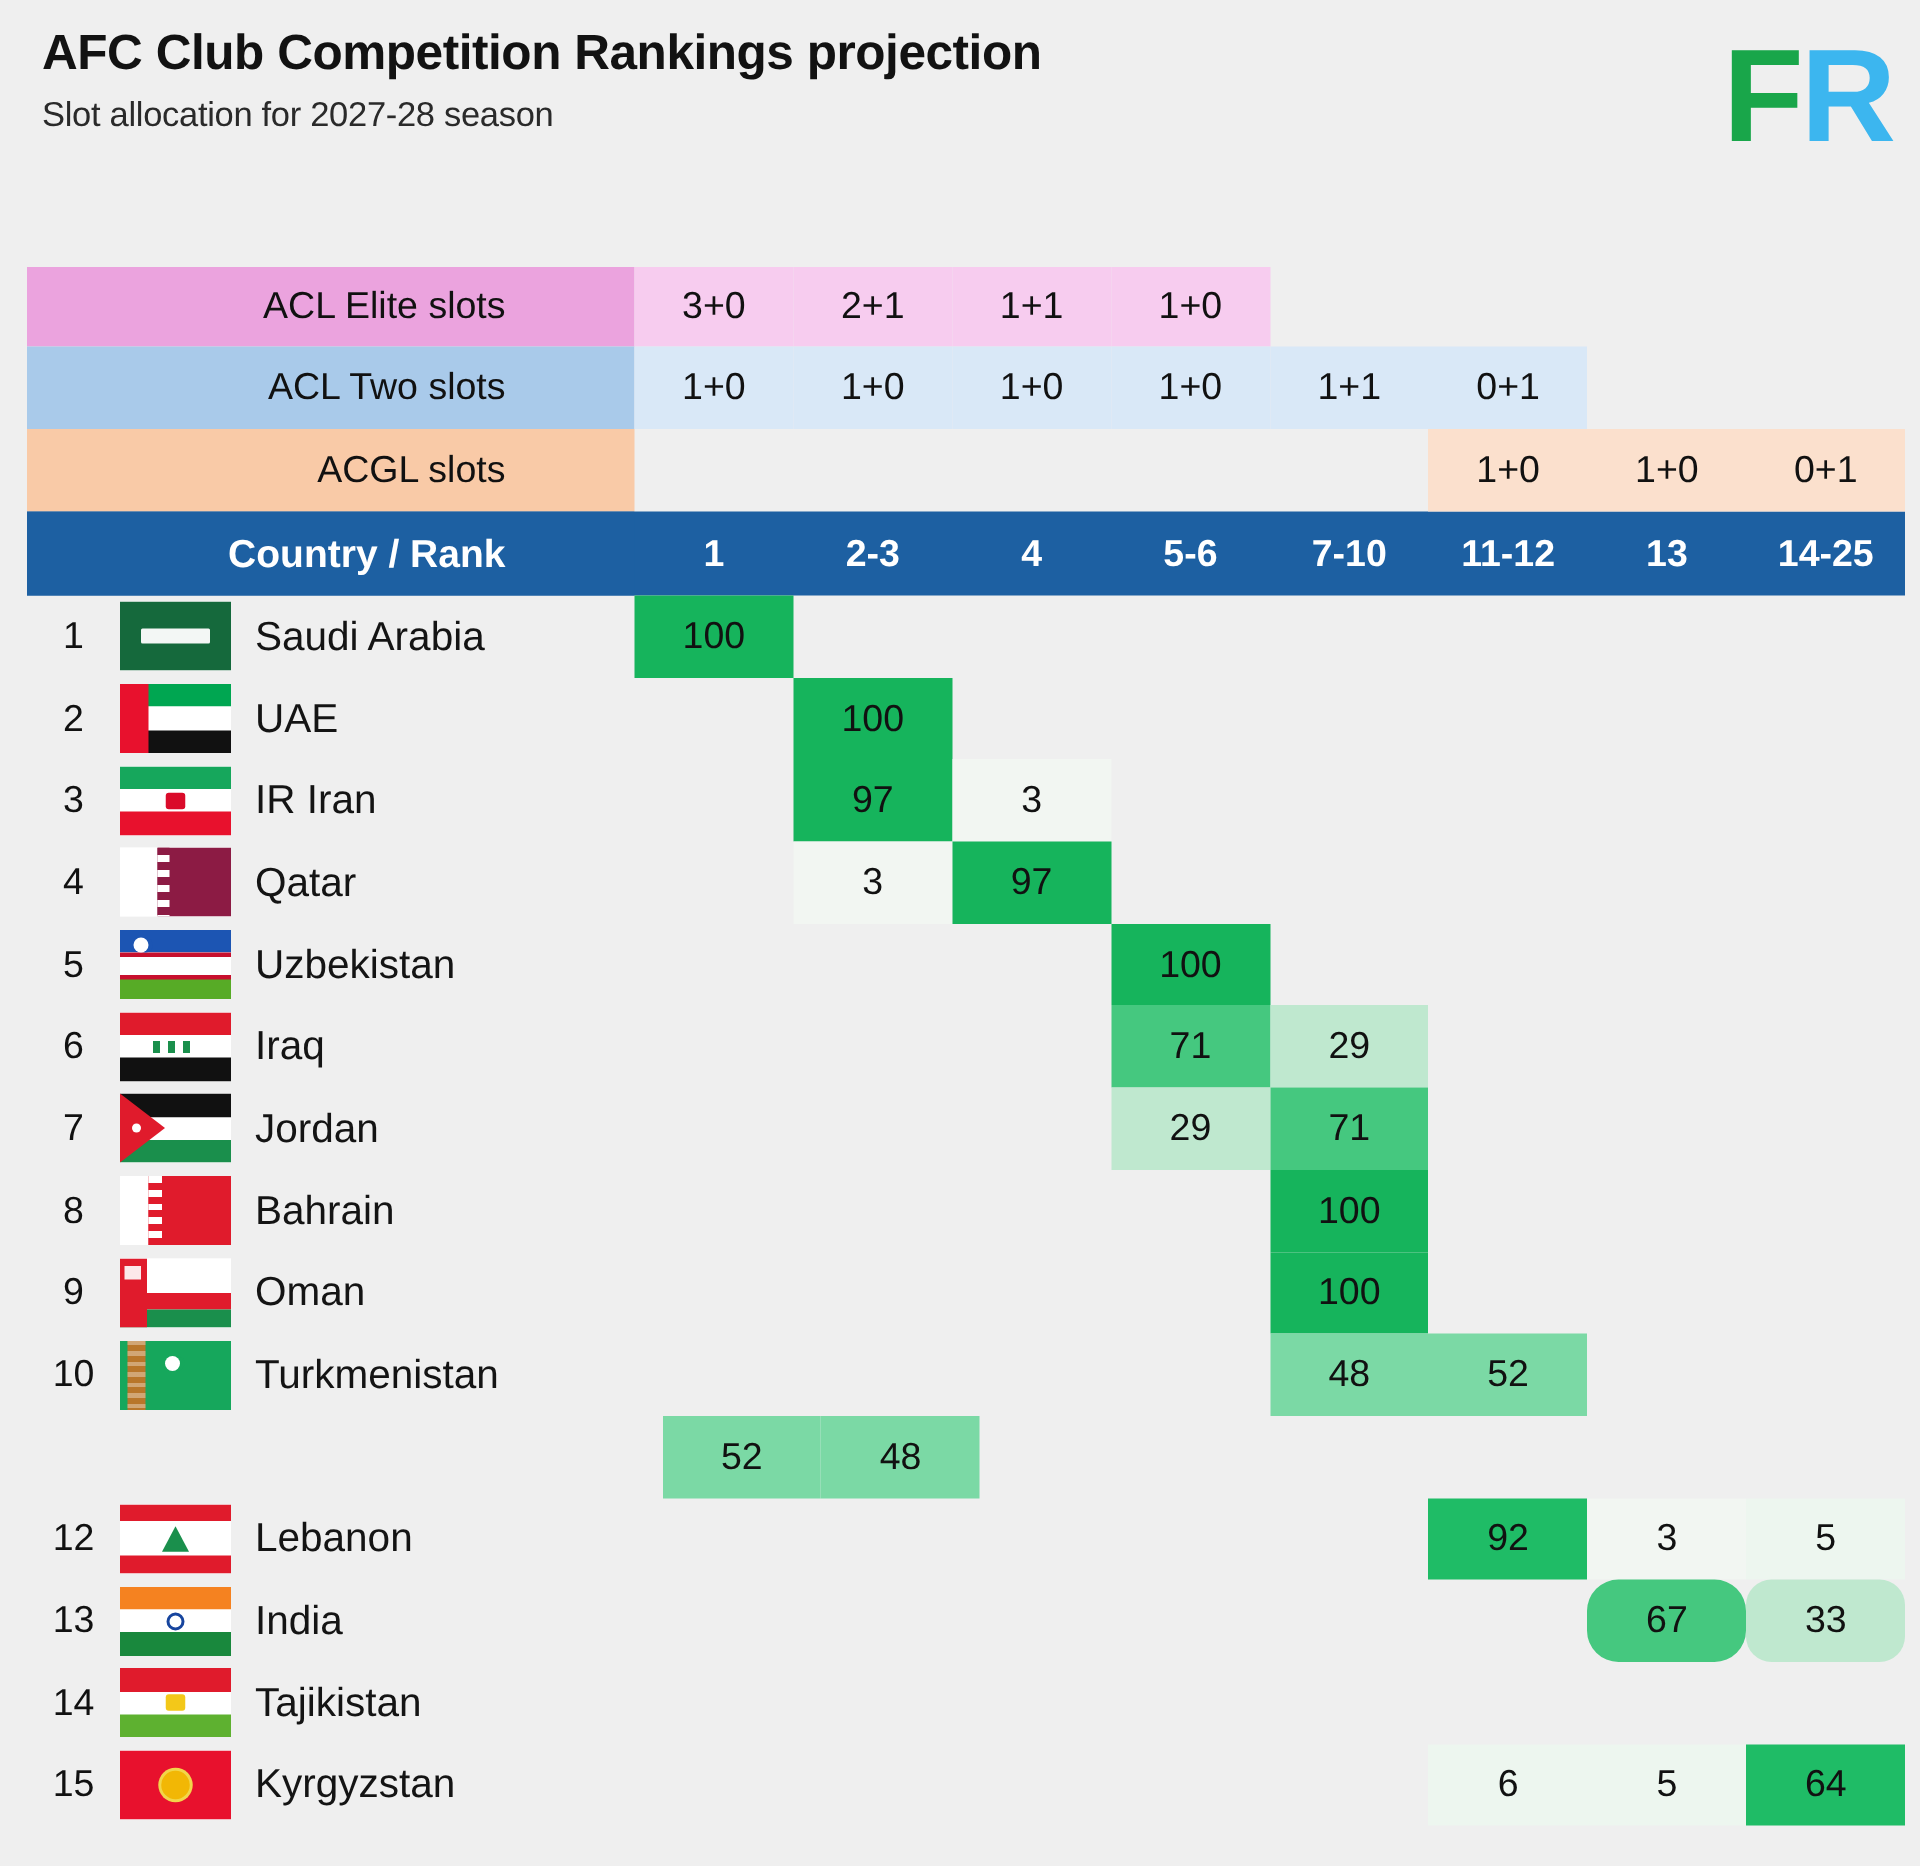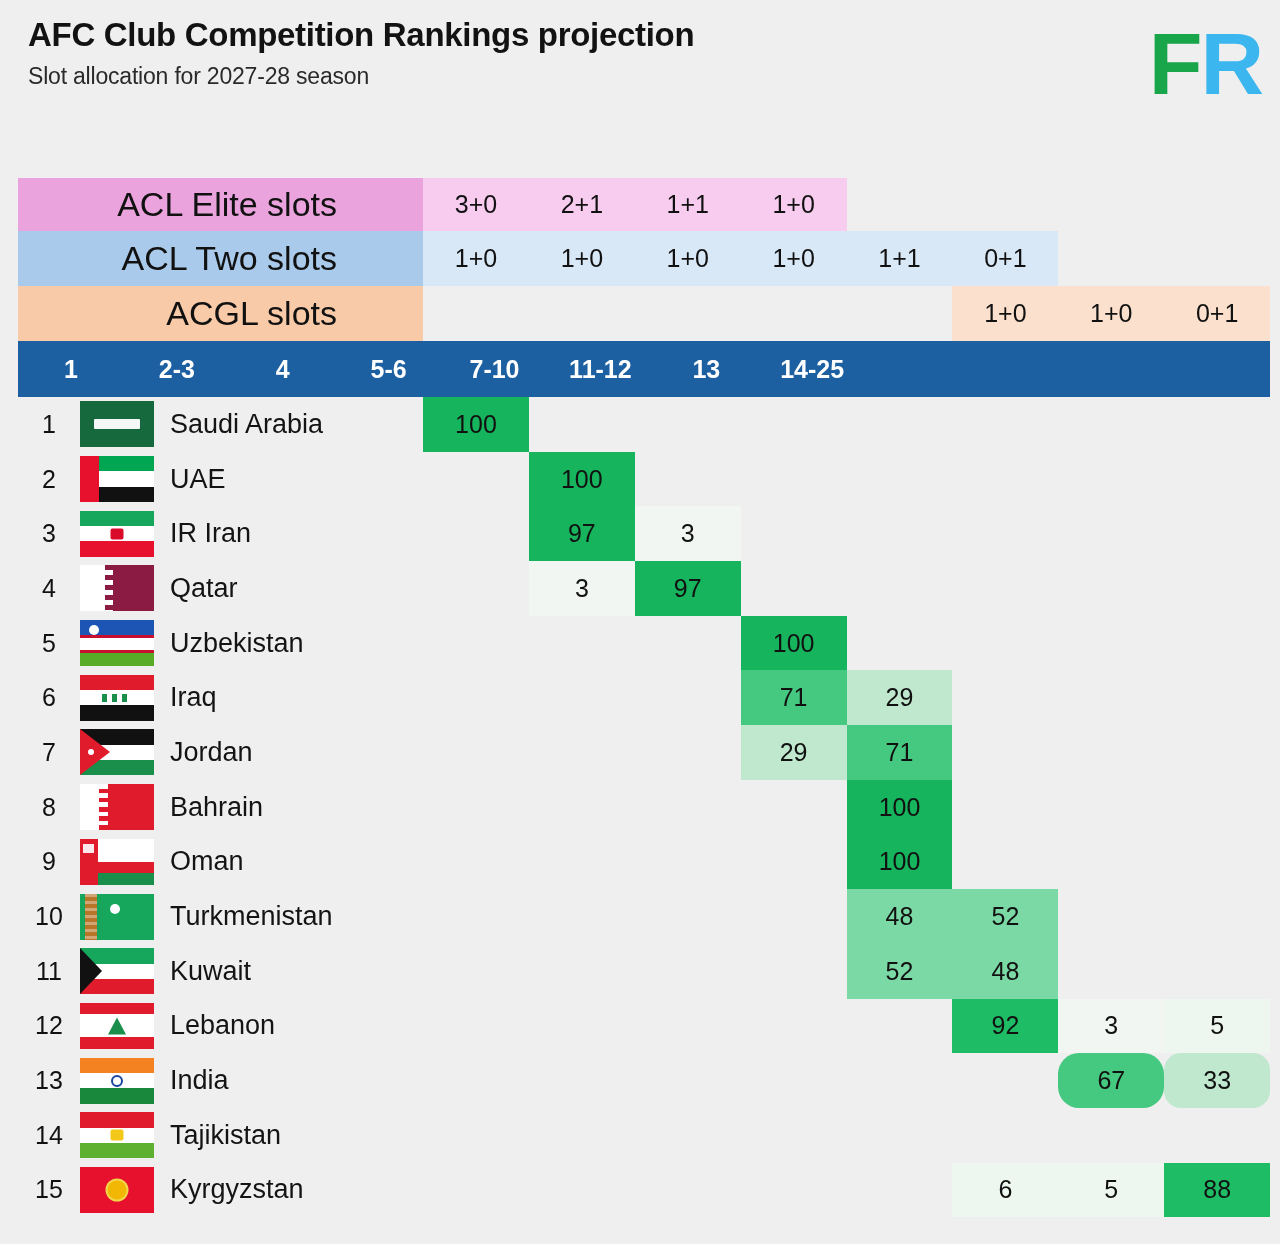--- a/index.html
+++ b/index.html
@@ -30,21 +30,21 @@
   .logo .r { color: #3cb6ef; }
 
   
   .grid { position: absolute; left: 18px; top: 178px; width: 1252px; }
   .row { display: flex; width: 100%; }
 
   .lbl {
     width: 405px; flex: 0 0 405px;
     display: flex; align-items: center; justify-content: flex-end;
     padding-right: 86px;
-    font-size: 34px; color: #111;
+    font-size: 25px; color: #111;
     white-space: nowrap;
   }
   .cells { display: flex; flex: 1 1 auto; }
   .cell {
     width: 105.9px; flex: 0 0 105.9px;
     display: flex; align-items: center; justify-content: center;
     font-size: 25px; color: #111;
   }
 
   
@@ -147,20 +147,21 @@
           <div class="cell"></div>
           <div class="cell"></div>
           <div class="cell"></div>
           <div class="cell"></div>
           <div class="cell on">1+0</div>
           <div class="cell on">1+0</div>
           <div class="cell on">0+1</div>
         </div>
       </div>
       <div class="row row-head">
+        <div class="lbl">Country / Rank</div>
         <div class="cells">
           <div class="cell">1</div>
           <div class="cell">2-3</div>
           <div class="cell">4</div>
           <div class="cell">5-6</div>
           <div class="cell">7-10</div>
           <div class="cell">11-12</div>
           <div class="cell">13</div>
           <div class="cell">14-25</div>
         </div>
@@ -402,34 +403,20 @@
           <div class="cell val"></div>
           <div class="cell val"></div>
           <div class="cell val"></div>
           <div class="cell val" style="background: rgb(123, 217, 165);">48</div>
           <div class="cell val" style="background: rgb(123, 217, 165);">52</div>
           <div class="cell val"></div>
           <div class="cell val"></div>
         </div>
       </div>
       <div class="row row-data">
-        <div class="rowlbl">
-          <div class="rank">11</div>
-          <div class="flag">
-            <div class="fl">
-         <div class="b3 t" style="background:#16a75c"></div>
-         <div class="b3 m" style="background:#fff"></div>
-         <div class="b3 b" style="background:#e01b2c"></div>
-         <div style="position:absolute;left:0;top:0;width:0;height:0;
-              border-top:23px solid transparent;border-bottom:23px solid transparent;
-              border-left:22px solid #111"></div>
-       </div>
-          </div>
-          <div class="cname">Kuwait</div>
-        </div>
         <div class="cells">
           <div class="cell val"></div>
           <div class="cell val"></div>
           <div class="cell val"></div>
           <div class="cell val"></div>
           <div class="cell val" style="background: rgb(123, 217, 165);">52</div>
           <div class="cell val" style="background: rgb(123, 217, 165);">48</div>
           <div class="cell val"></div>
           <div class="cell val"></div>
         </div>
@@ -508,17 +495,17 @@
           <div class="cname">Kyrgyzstan</div>
         </div>
         <div class="cells">
           <div class="cell val"></div>
           <div class="cell val"></div>
           <div class="cell val"></div>
           <div class="cell val"></div>
           <div class="cell val"></div>
           <div class="cell val" style="background: rgb(237, 246, 239);">6</div>
           <div class="cell val" style="background: rgb(237, 246, 239);">5</div>
-          <div class="cell val" style="background: rgb(31, 188, 102);">88</div>
+          <div class="cell val" style="background: rgb(31, 188, 102);">64</div>
         </div>
       </div>
     </div>
 </div>
 
 </body></html>

